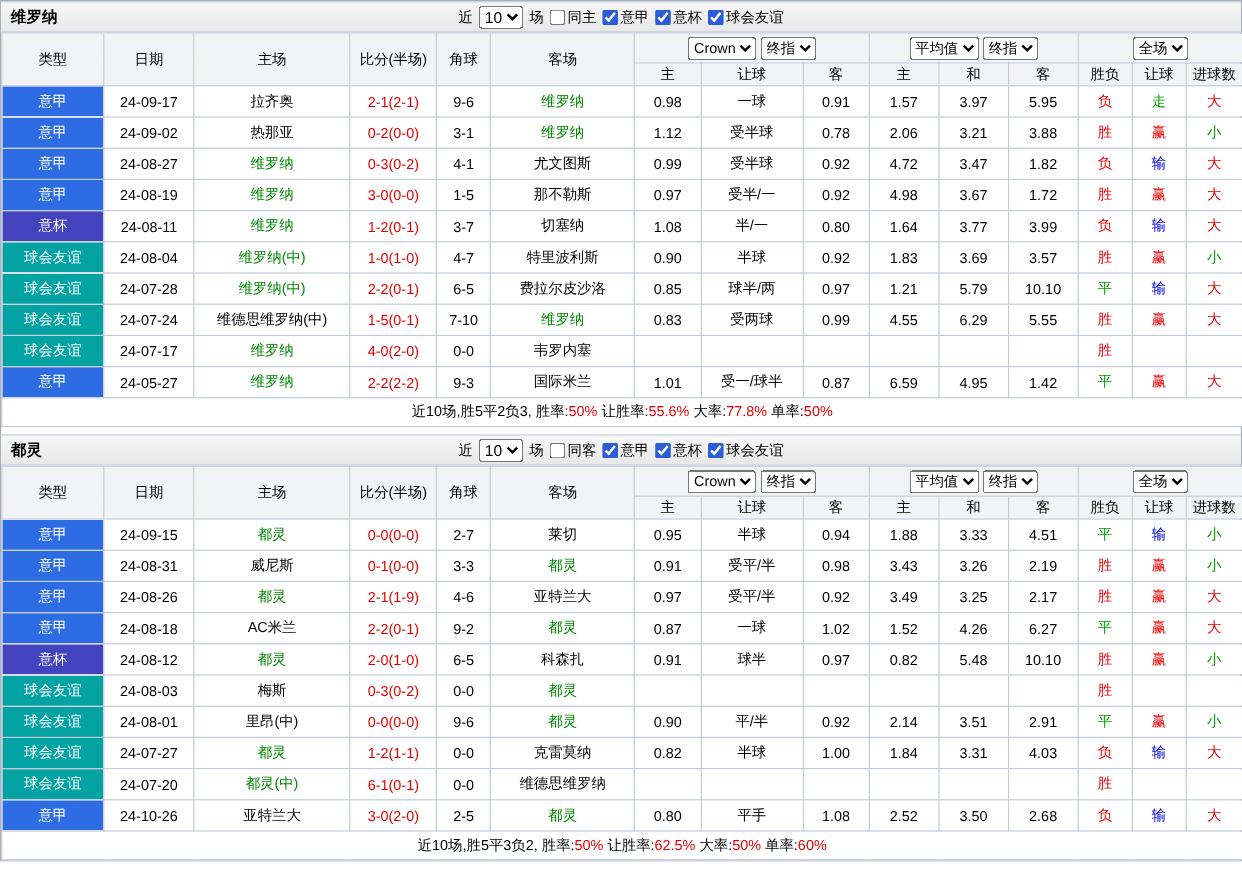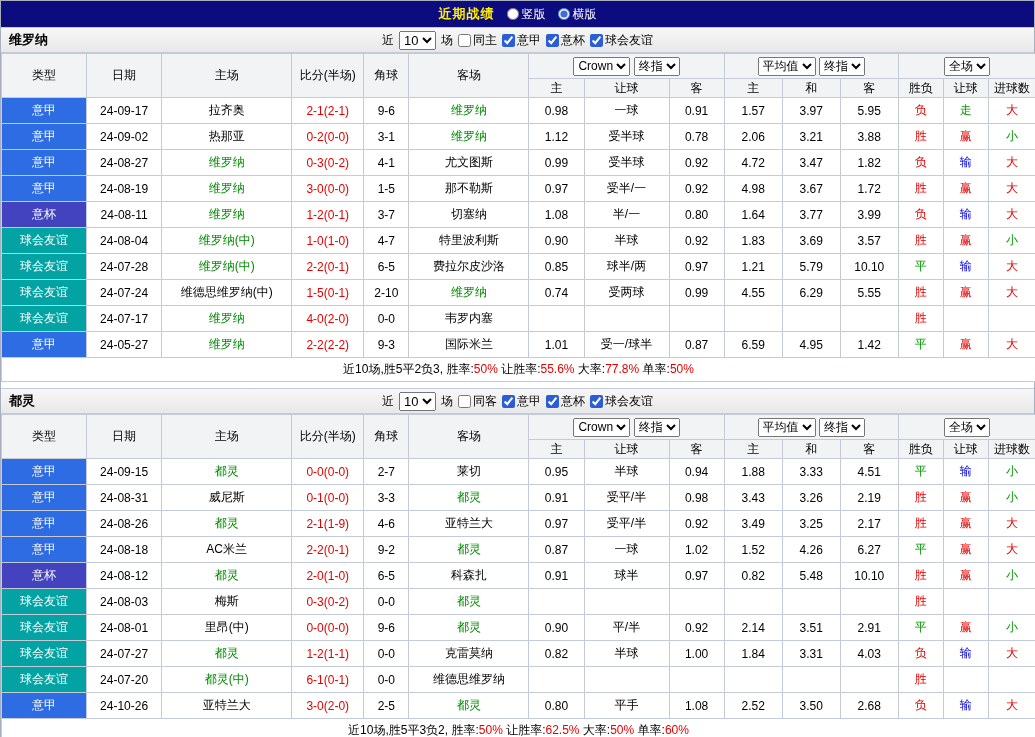--- a/index.html
+++ b/index.html
@@ -31,31 +31,20 @@
   td.score { color:#e60000; }
   td.team-green { color:#008800; }
   tfoot td.summary { height:24px; background:#fff; font-size:12px; }
   .red { color:#e60000; }
 </style>
 </head>
 <body>
 
 <div class="page">
 
-  <div class="titlebar">
-    <span class="title">近期战绩</span>
-    <label class="radio-label">
-      <input type="radio" name="layout" style="">
-      <span>竖版</span>
-    </label>
-    <label class="radio-label">
-      <input type="radio" name="layout" checked="" style="">
-      <span>横版</span>
-    </label>
-  </div>
 
   <div class="section">
     <div class="section-bar">
       <span class="team-name">维罗纳</span>
       <div class="controls">
         <span>近</span>
         <select><option>10</option></select>
         <span>场</span>
         <label class="chk-label">
           <input type="checkbox" style="">
@@ -244,23 +233,23 @@
             <td>10.10</td>
             <td style="color: rgb(0, 153, 0);">平</td>
             <td style="color: rgb(0, 0, 221);">输</td>
             <td style="color: rgb(230, 0, 0);">大</td>
           </tr>
           <tr>
             <td class="league" style="color: rgb(255, 255, 255); background: rgb(4, 163, 163);">球会友谊</td>
             <td>24-07-24</td>
             <td>维德思维罗纳(中)</td>
             <td class="score">1-5(0-1)</td>
-            <td>2-10</td>
-            <td class="team-green">维罗纳</td>
-            <td>0.74</td>
+            <td>7-10</td>
+            <td class="team-green">维罗纳</td>
+            <td>0.83</td>
             <td>受两球</td>
             <td>0.99</td>
             <td>4.55</td>
             <td>6.29</td>
             <td>5.55</td>
             <td style="color: rgb(230, 0, 0);">胜</td>
             <td style="color: rgb(230, 0, 0);">赢</td>
             <td style="color: rgb(230, 0, 0);">大</td>
           </tr>
           <tr>

